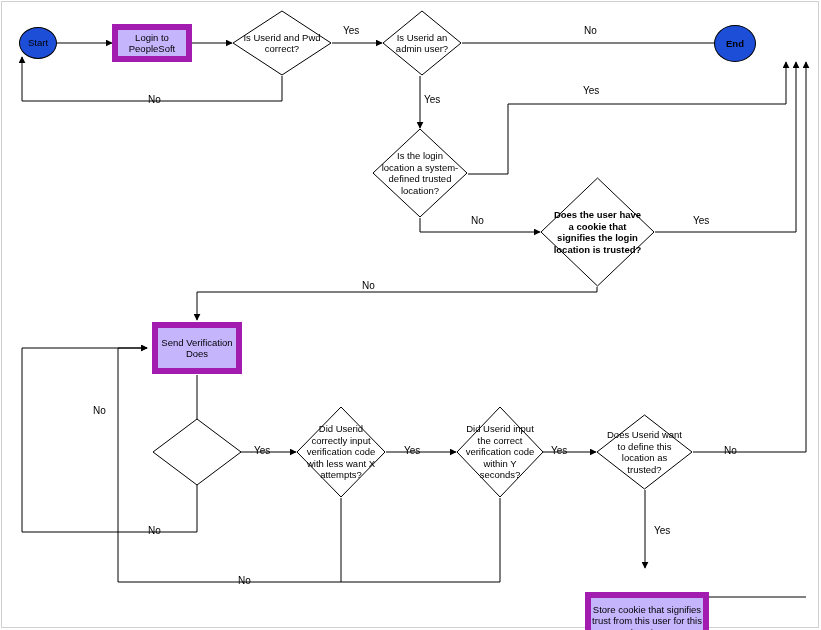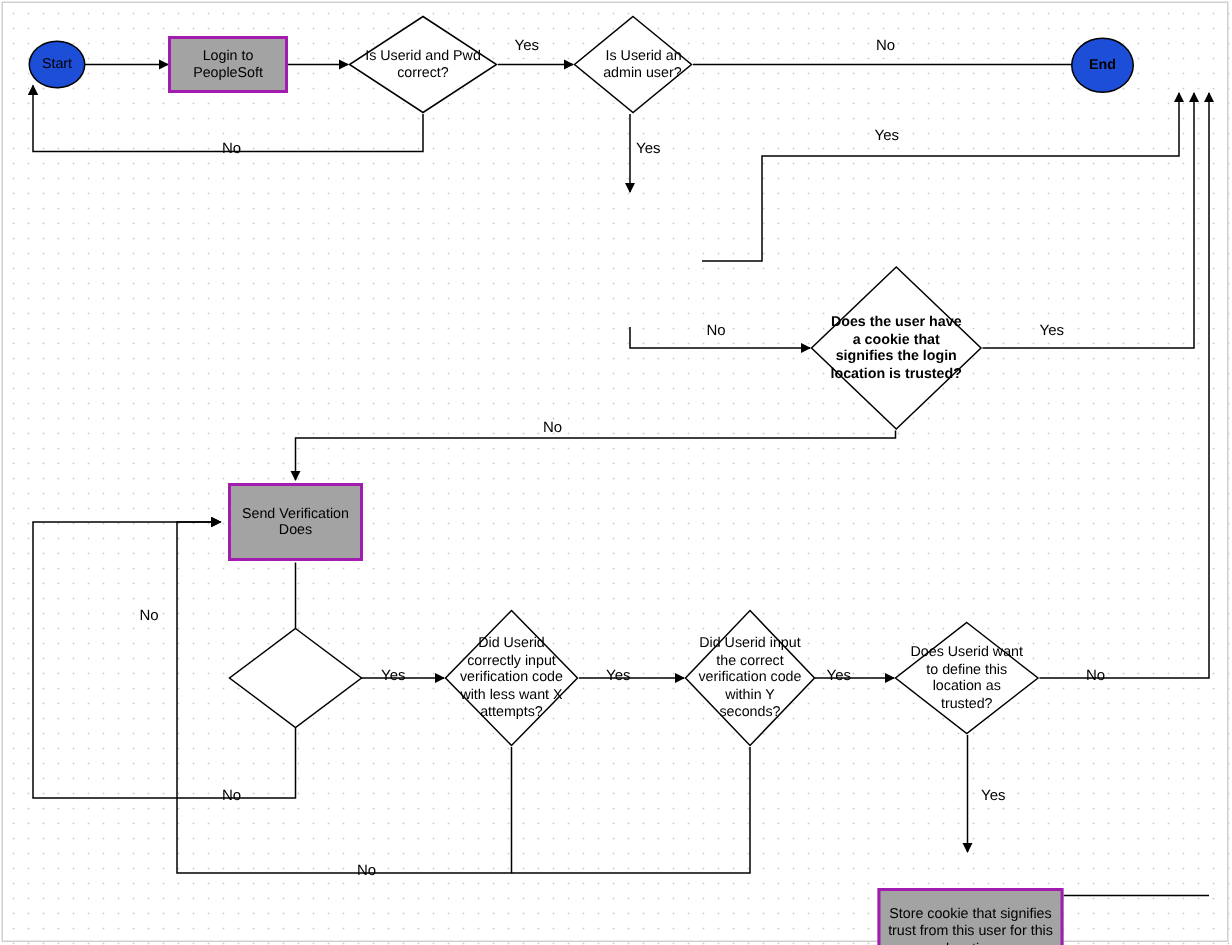--- a/index.html
+++ b/index.html
@@ -45,22 +45,22 @@
     box-sizing: border-box;
     display: flex;
     align-items: center;
     justify-content: center;
     text-align: center;
     color: #000000;
     font-size: 9.5px;
     line-height: 11.5px;
   }
   .node.rect {
-    border: 2px solid #a21caf;
-    background: #a3a3a3;
+    border: 6px solid #a21caf;
+    background: #c4b5fd;
   }
   .node.terminal {
     border: 1px solid #000000;
     border-radius: 50%;
     background: #1d4ed8;
   }
   .node.diamond-wrap {
     background: transparent;
   }
   .diamond-shape {
@@ -150,27 +150,33 @@
     <span>Login to PeopleSoft</span>
   </div>
 
   <div class="node diamond-wrap" style="left:232px; top:10px; width:100px; height:66px;">
     <svg class="diamond-shape" viewBox="0 0 100 66" preserveAspectRatio="none">
       <polygon points="50,1 99,33 50,65 1,33" fill="#ffffff" stroke="#000000" stroke-width="1"></polygon>
     </svg>
     <div class="diamond-label">Is Userid and Pwd correct?</div>
   </div>
 
-  <div class="node diamond-wrap" style="left:382px; top:10px; width:80px; height:66px;text-align:right;">
+  <div class="node diamond-wrap" style="left:382px; top:10px; width:80px; height:66px;">
     <svg class="diamond-shape" viewBox="0 0 80 66" preserveAspectRatio="none">
       <polygon points="40,1 79,33 40,65 1,33" fill="#ffffff" stroke="#000000" stroke-width="1"></polygon>
     </svg>
     <div class="diamond-label">Is Userid an admin user?</div>
   </div>
 
+  <div class="node diamond-wrap" style="left:372px; top:128px; width:96px; height:90px;">
+    <svg class="diamond-shape" viewBox="0 0 96 90" preserveAspectRatio="none">
+      <polygon points="48,1 95,45 48,89 1,45" fill="#ffffff" stroke="#000000" stroke-width="1"></polygon>
+    </svg>
+    <div class="diamond-label">Is the login location a system-defined trusted location?</div>
+  </div>
 
   <div class="node diamond-wrap" style="left:540px; top:177px; width:115px; height:110px;font-weight:bold;">
     <svg class="diamond-shape" viewBox="0 0 115 110" preserveAspectRatio="none">
       <polygon points="57.5,1 114,55 57.5,109 1,55" fill="#ffffff" stroke="#000000" stroke-width="1"></polygon>
     </svg>
     <div class="diamond-label">Does the user have a cookie that signifies the login location is trusted?</div>
   </div>
 
   <div class="node rect" style="left:152px; top:322px; width:90px; height:52px;">
     <span>Send Verification Does</span>

